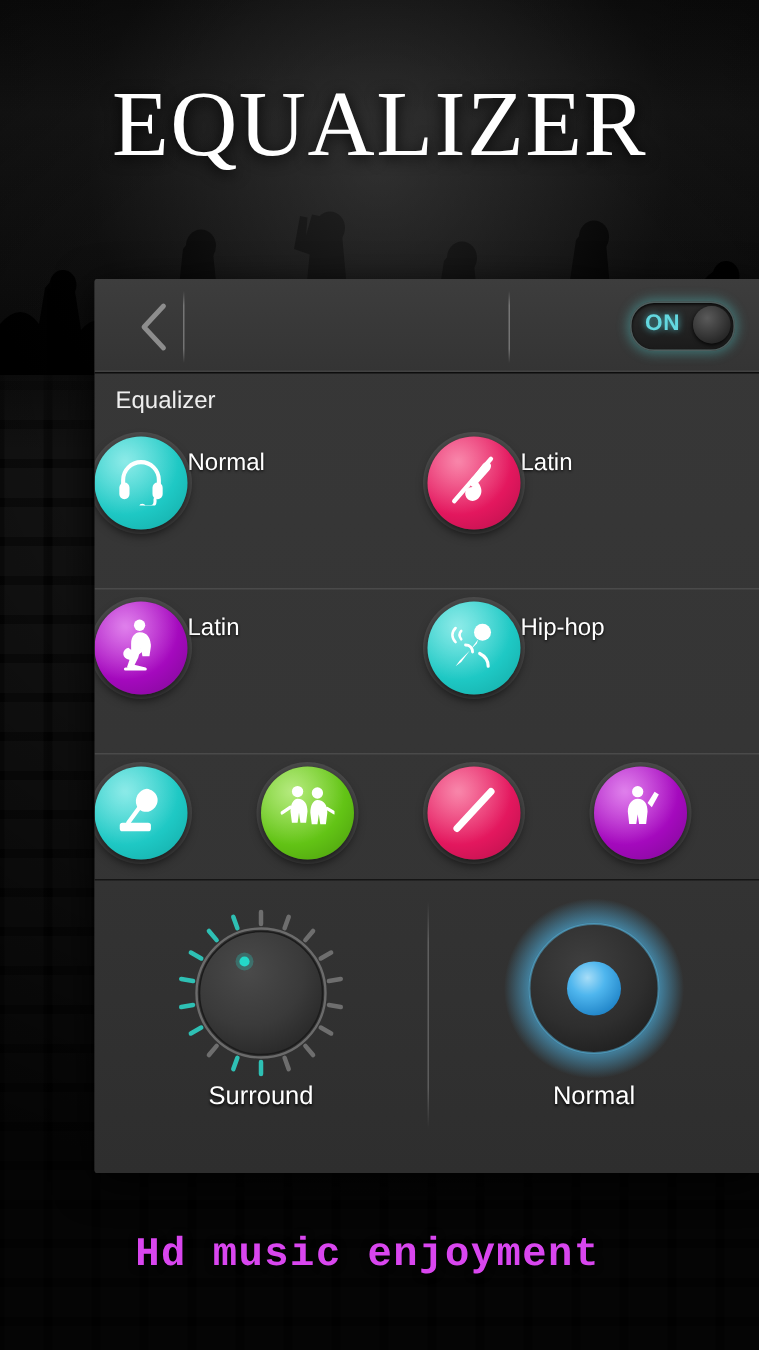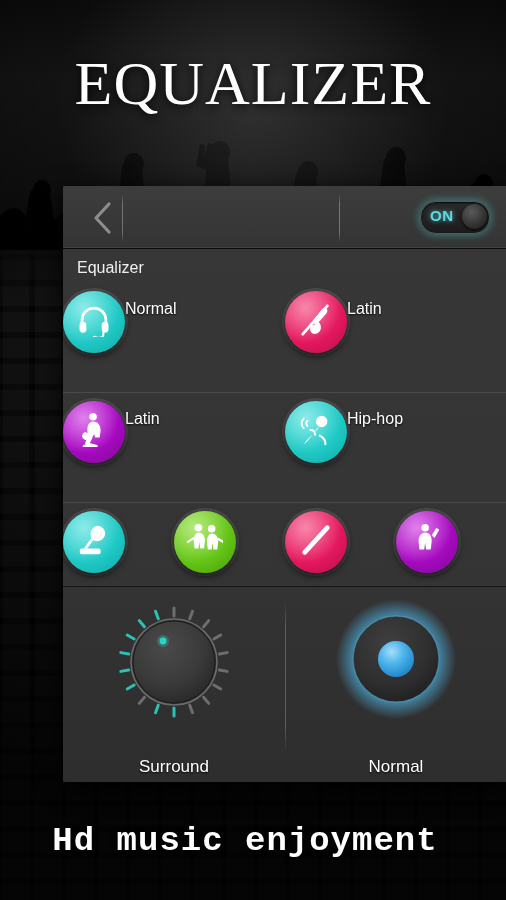--- a/index.html
+++ b/index.html
@@ -46,21 +46,21 @@
     color:#fff;letter-spacing:1px;
     text-shadow:0 2px 10px rgba(0,0,0,.9);
     white-space:nowrap;
   }
 
   
   .tagline{
     position:absolute;left:0;right:16px;top:822px;
     text-align:center;
     font-family:"Liberation Mono", monospace;
-    font-size:34px;color:#ffffff;font-weight:bold;
+    font-size:27px;color:#d946ef;font-weight:bold;
     letter-spacing:1px;
     text-shadow:0 1px 6px rgba(0,0,0,.9);
   }
 
   
   .panel{
     position:absolute;left:63px;top:186px;width:444px;height:596px;
     border-radius:2px;
     background:linear-gradient(to bottom,#3a3a3a 0%,#373737 3%,#333 100%);
     box-shadow:0 6px 26px rgba(0,0,0,.85);
@@ -144,21 +144,21 @@
 
   
   .knobs{
     position:absolute;left:0;right:0;bottom:0;height:195px;
     background:linear-gradient(to bottom,#333,#2e2e2e);
     border-top:1px solid #151515;
     display:flex;
   }
   .knob-cell{
     flex:1;position:relative;
-    display:flex;flex-direction:column;align-items:center;justify-content:flex-start;gap:36px;
+    display:flex;flex-direction:column;align-items:center;justify-content:flex-start;
   }
   .knob-cell + .knob-cell::before{
     content:"";position:absolute;left:0;top:14px;bottom:30px;width:1px;
     background:linear-gradient(to bottom, rgba(255,255,255,0) 0%, rgba(255,255,255,.22) 18%, rgba(255,255,255,.22) 82%, rgba(255,255,255,0) 100%);
   }
   .knob-wrap{margin-top:10px;width:130px;height:130px;position:relative;}
   .knob-wrap svg{display:block;}
   .knob-label{
     font-size:17px;color:#fff;margin-top:-6px;
     text-shadow:0 1px 2px rgba(0,0,0,.9);

